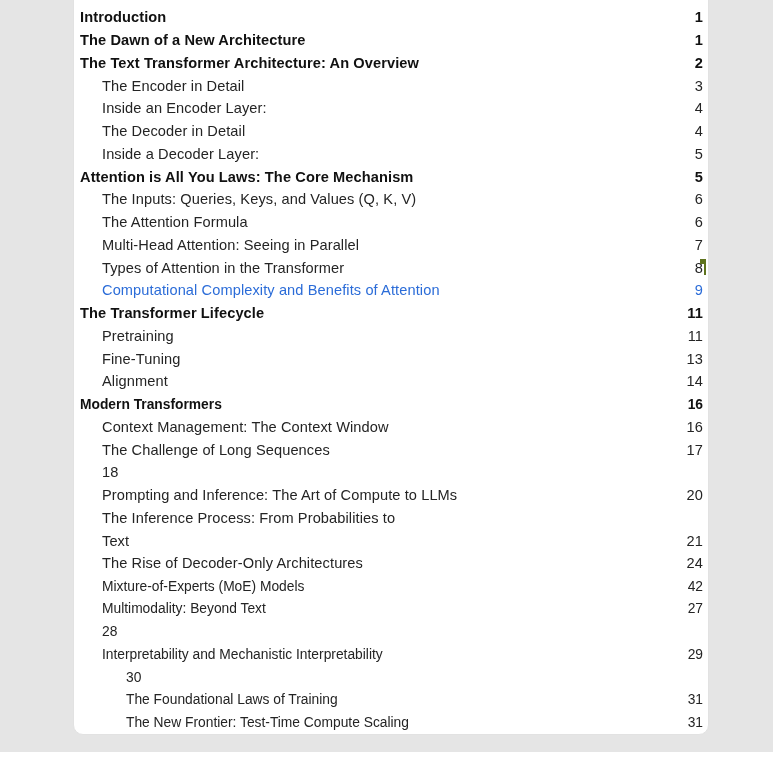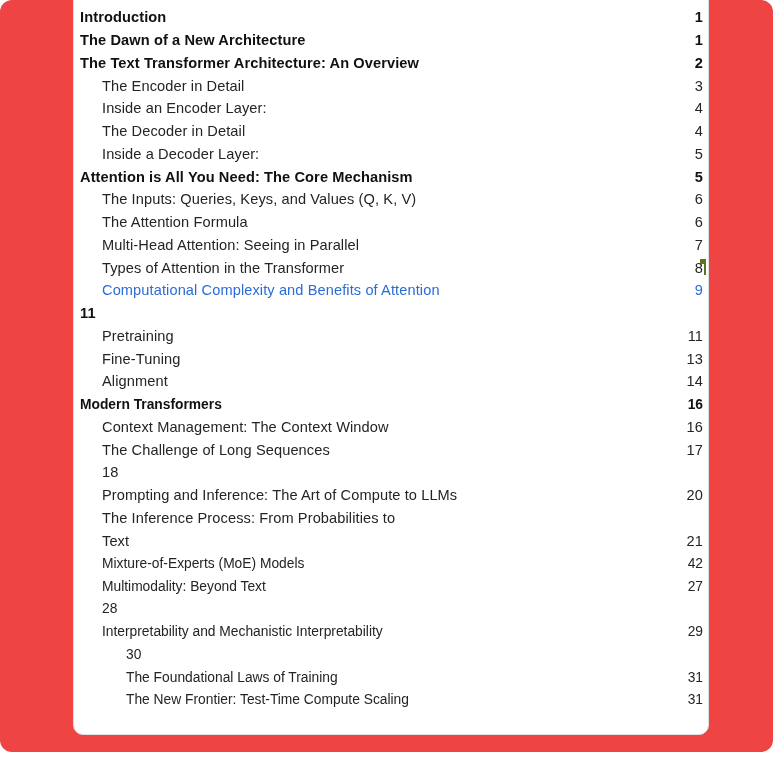--- a/index.html
+++ b/index.html
@@ -5,21 +5,21 @@
   :root{
     --link-blue:#2b6cd8;
     --caret-olive:#5e731d;
     --border:#e2e2e2;
     --text-bold:#111111;
     --text-regular:#242424;
   }
   *{box-sizing:border-box;margin:0;padding:0;}
   html,body{width:773px;height:780px;background:#ffffff;overflow:hidden;
     font-family:"Liberation Sans", sans-serif;}
-  .stage{position:relative;width:773px;height:752px;background:#ef4444;border-radius:12px;}
+  .stage{position:relative;width:773px;height:752px;background:#e5e5e5;}
   .toc-card{
     position:absolute;
     left:73px;
     top:-12px;
     width:636px;
     height:747px;
     background:#ffffff;
     border:1px solid var(--border);
     border-radius:10px;
     padding-top:17px;
@@ -98,21 +98,21 @@
       </div>
       <div class="toc-row lvl2">
         <span class="toc-label">The Decoder in Detail</span>
         <span class="toc-page">4</span>
       </div>
       <div class="toc-row lvl2">
         <span class="toc-label">Inside a Decoder Layer:</span>
         <span class="toc-page">5</span>
       </div>
       <div class="toc-row lvl1 bold">
-        <span class="toc-label">Attention is All You Need: The Core Mechanism</span>
+        <span class="toc-label">Attention is All You Laws: The Core Mechanism</span>
         <span class="toc-page">5</span>
       </div>
       <div class="toc-row lvl2">
         <span class="toc-label">The Inputs: Queries, Keys, and Values (Q, K, V)</span>
         <span class="toc-page">6</span>
       </div>
       <div class="toc-row lvl2">
         <span class="toc-label">The Attention Formula</span>
         <span class="toc-page">6</span>
       </div>
@@ -122,20 +122,21 @@
       </div>
       <div class="toc-row lvl2">
         <span class="toc-label">Types of Attention in the Transformer</span>
         <span class="toc-page">8<span class="collab-caret"></span></span>
       </div>
       <div class="toc-row lvl2 blue">
         <span class="toc-label">Computational Complexity and Benefits of Attention</span>
         <span class="toc-page">9</span>
       </div>
       <div class="toc-row lvl1 bold">
+        <span class="toc-label">The Transformer Lifecycle</span>
         <span class="toc-page">11</span>
       </div>
       <div class="toc-row lvl2">
         <span class="toc-label">Pretraining</span>
         <span class="toc-page">11</span>
       </div>
       <div class="toc-row lvl2">
         <span class="toc-label">Fine-Tuning</span>
         <span class="toc-page">13</span>
       </div>
@@ -162,20 +163,24 @@
         <span class="toc-label">Prompting and Inference: The Art of Compute to LLMs</span>
         <span class="toc-page">20</span>
       </div>
       <div class="toc-row lvl2">
         <span class="toc-label">The Inference Process: From Probabilities to</span>
         <span class="toc-page"></span>
       </div>
       <div class="toc-row lvl2">
         <span class="toc-label">Text</span>
         <span class="toc-page">21</span>
+      </div>
+      <div class="toc-row lvl2">
+        <span class="toc-label">The Rise of Decoder-Only Architectures</span>
+        <span class="toc-page">24</span>
       </div>
       <div class="toc-row lvl2 alt">
         <span class="toc-label">Mixture-of-Experts (MoE) Models</span>
         <span class="toc-page">42</span>
       </div>
       <div class="toc-row lvl2 alt">
         <span class="toc-label">Multimodality: Beyond Text</span>
         <span class="toc-page">27</span>
       </div>
       <div class="toc-row lvl2 alt">

